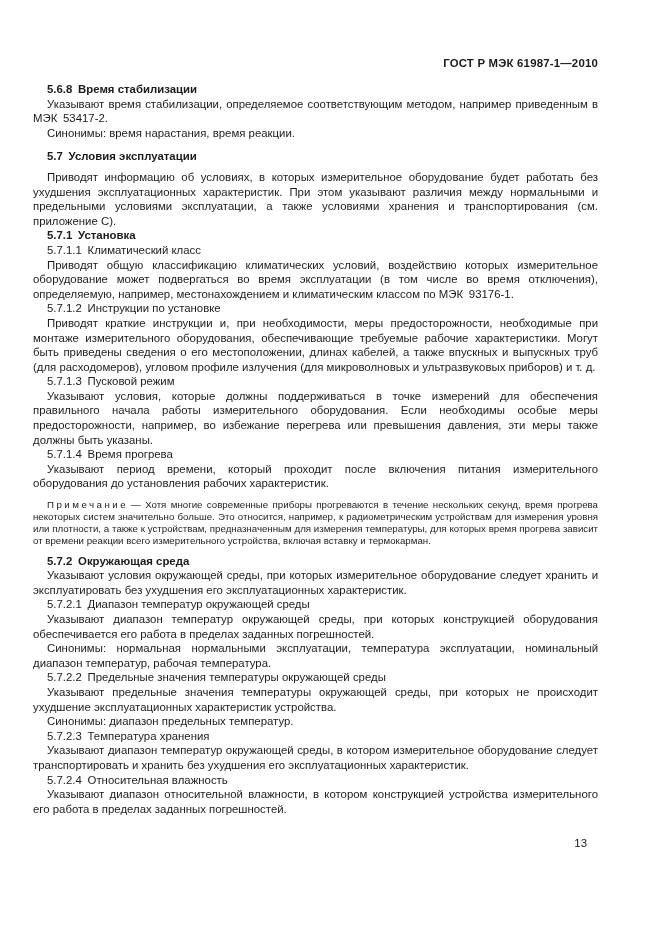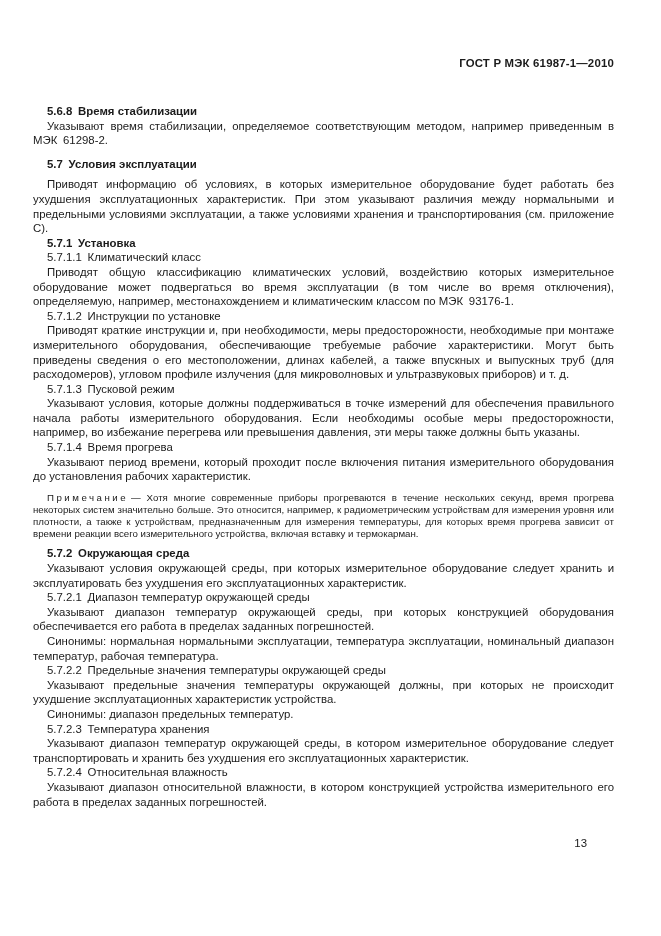--- a/index.html
+++ b/index.html
@@ -2,34 +2,34 @@
 <html lang="ru"><head>
 <meta charset="utf-8">
 <style>
   html, body { margin: 0; padding: 0; background: #ffffff; }
   .page {
     position: relative;
     width: 661px;
     height: 936px;
     background: #ffffff;
     box-sizing: border-box;
-    padding: 57px 47px 0 33px;
+    padding: 57px 63px 0 33px;
     font-family: "Liberation Sans", sans-serif;
     color: #1b1b1b;
     overflow: hidden;
   }
   .doc-header {
     font-size: 11.4px;
     font-weight: bold;
     text-align: right;
     line-height: 13px;
     letter-spacing: 0.2px;
   }
   .content {
-    margin-top: 34px;
+    margin-top: 12px;
     font-size: 11.4px;
     line-height: 14.6px;
     text-align: justify;
   }
   .content p { margin: 0; text-indent: 14px; }
   .h2 { font-weight: bold; margin: 9px 0 6px 0 !important; }
   .h3 { font-weight: bold; }
   .h4 { font-weight: normal; }
   .note {
     margin: 8px 0 7px 0 !important;
@@ -48,21 +48,22 @@
 </style>
 </head>
 <body>
 
 <div class="page">
 
   <div class="doc-header">ГОСТ Р МЭК 61987-1—2010</div>
 
   <div class="content">
     <p class="h3">5.6.8 Время стабилизации</p>
-    <p class="para">Указывают время стабилизации, определяемое соответствующим методом, например приведенным в МЭК 61298-2.</p>
+    <p class="para">Указывают время стабилизации, определяемое соответствующим методом, например приведенным в МЭК 53417-2.</p>
+    <p class="para">Синонимы: время нарастания, время реакции.</p>
 
     <p class="h2">5.7 Условия эксплуатации</p>
     <p class="para">Приводят информацию об условиях, в которых измерительное оборудование будет работать без ухудшения эксплуатационных характеристик. При этом указывают различия между нормальными и предельными условиями эксплуатации, а также условиями хранения и транспортирования (см. приложение С).</p>
 
     <p class="h3">5.7.1 Установка</p>
 
     <p class="h4">5.7.1.1 Климатический класс</p>
     <p class="para">Приводят общую классификацию климатических условий, воздействию которых измерительное оборудование может подвергаться во время эксплуатации (в том числе во время отключения), определяемую, например, местонахождением и климатическим классом по МЭК 93176-1.</p>
 
     <p class="h4">5.7.1.2 Инструкции по установке</p>
@@ -79,21 +80,21 @@
     </p>
 
     <p class="h3">5.7.2 Окружающая среда</p>
     <p class="para">Указывают условия окружающей среды, при которых измерительное оборудование следует хранить и эксплуатировать без ухудшения его эксплуатационных характеристик.</p>
 
     <p class="h4">5.7.2.1 Диапазон температур окружающей среды</p>
     <p class="para">Указывают диапазон температур окружающей среды, при которых конструкцией оборудования обеспечивается его работа в пределах заданных погрешностей.</p>
     <p class="para">Синонимы: нормальная нормальными эксплуатации, температура эксплуатации, номинальный диапазон температур, рабочая температура.</p>
 
     <p class="h4">5.7.2.2 Предельные значения температуры окружающей среды</p>
-    <p class="para">Указывают предельные значения температуры окружающей должны, при которых не происходит ухудшение эксплуатационных характеристик устройства.</p>
+    <p class="para">Указывают предельные значения температуры окружающей среды, при которых не происходит ухудшение эксплуатационных характеристик устройства.</p>
     <p class="para">Синонимы: диапазон предельных температур.</p>
 
     <p class="h4">5.7.2.3 Температура хранения</p>
     <p class="para">Указывают диапазон температур окружающей среды, в котором измерительное оборудование следует транспортировать и хранить без ухудшения его эксплуатационных характеристик.</p>
 
     <p class="h4">5.7.2.4 Относительная влажность</p>
     <p class="para">Указывают диапазон относительной влажности, в котором конструкцией устройства измерительного его работа в пределах заданных погрешностей.</p>
   </div>
 
   <div class="page-number">13</div>

